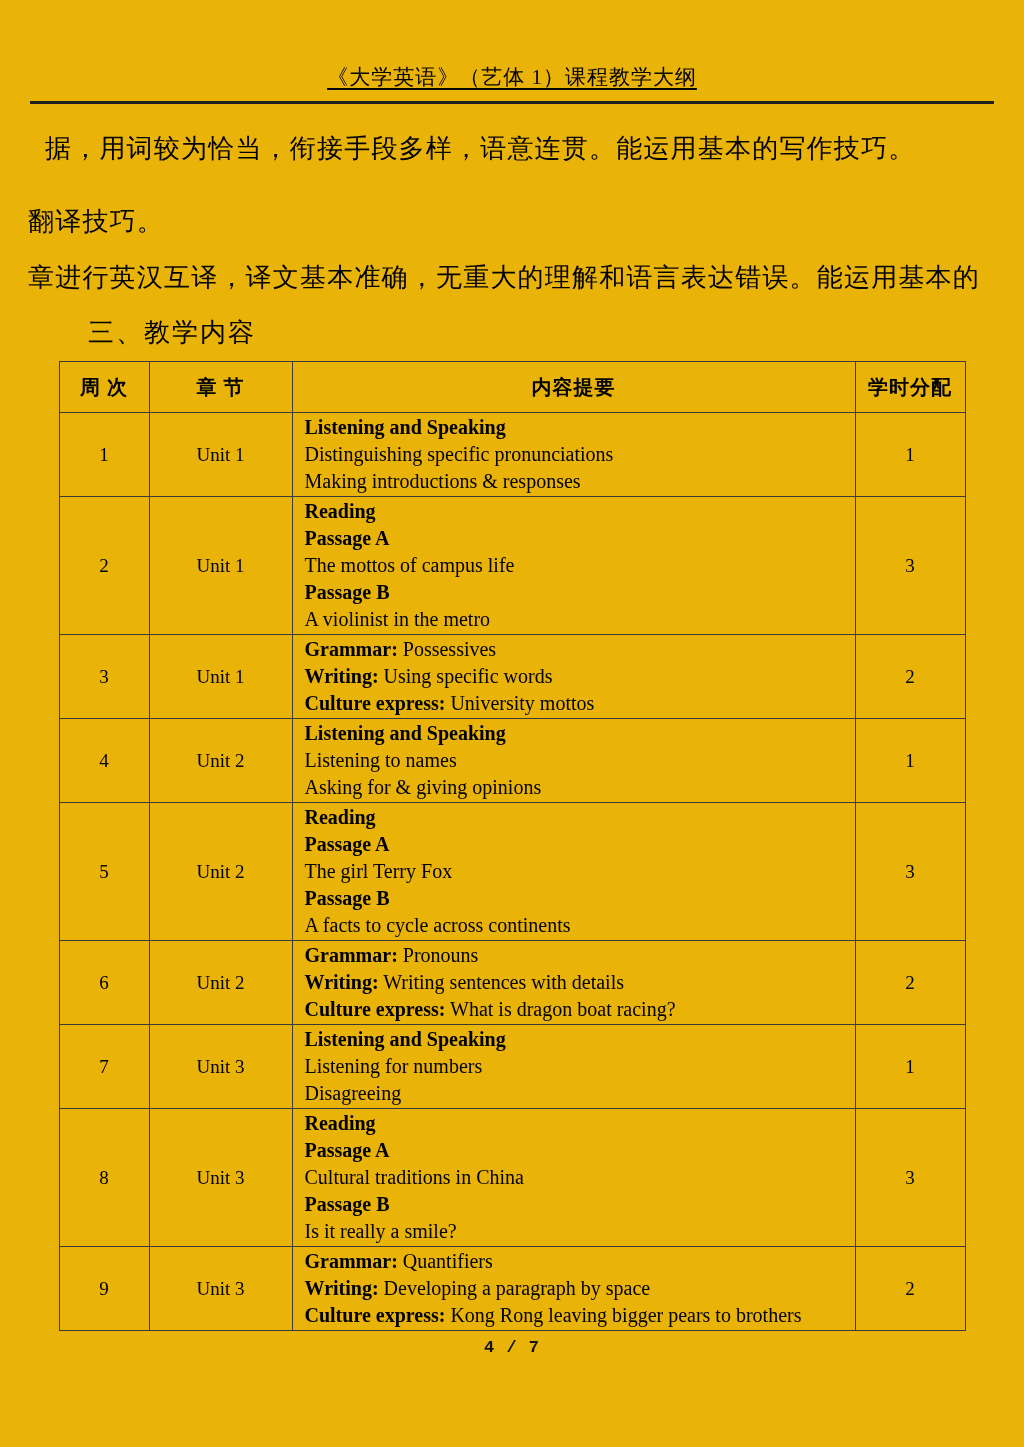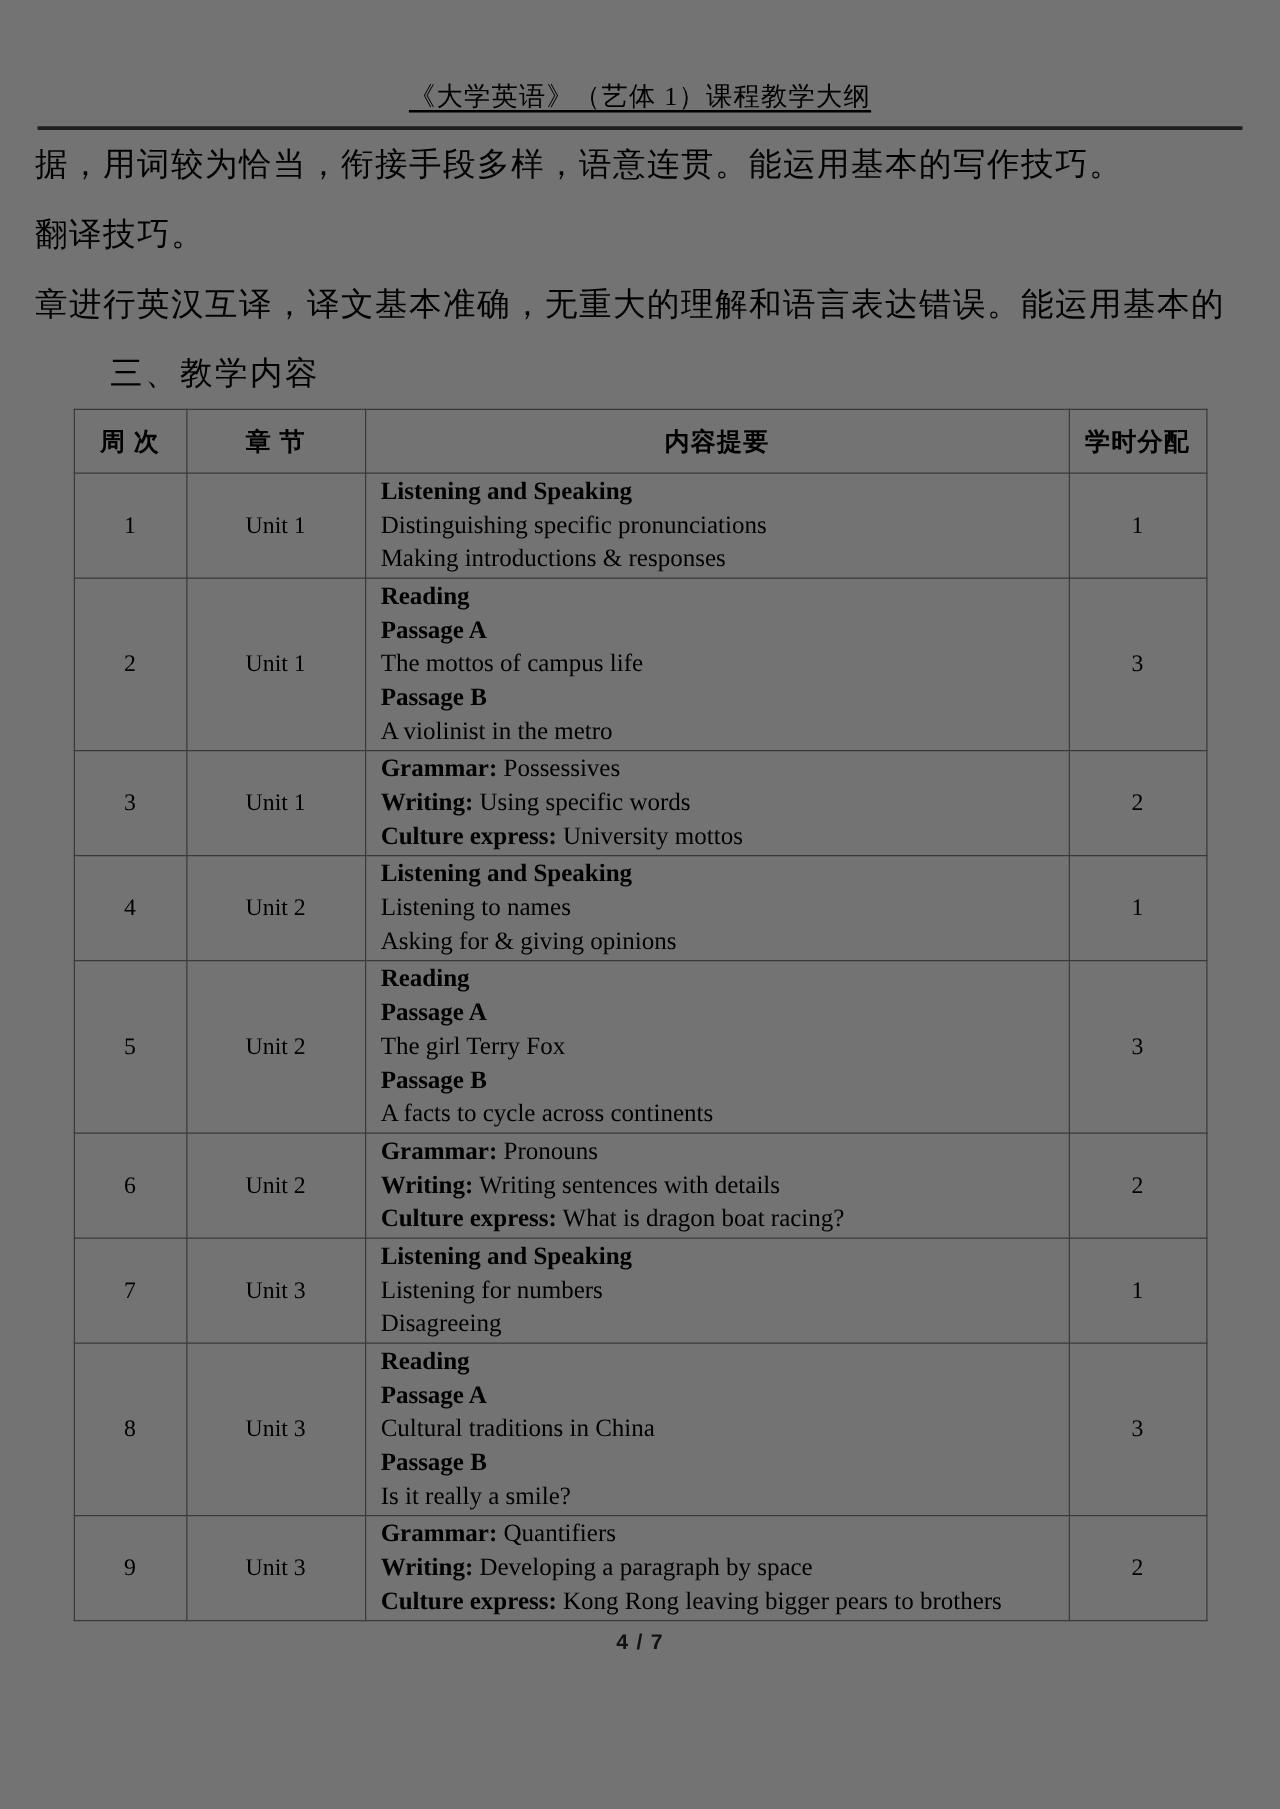--- a/index.html
+++ b/index.html
@@ -1,30 +1,30 @@
 <!DOCTYPE html>
 <html><head>
 <meta charset="utf-8">
 <style>
   html,body { margin:0; padding:0; background:#ffffff; }
   .page {
-    width:1024px; height:1447px; background:#737373; color:#000;
+    width:1024px; height:1447px; background:#eab308; color:#000;
     font-family:"Liberation Serif","DejaVu Serif",serif;
     box-sizing:border-box; padding:62px 28px 0 28px; position:relative;
     overflow:hidden;
   }
   .doc-title {
     text-align:center; font-size:21px; letter-spacing:1px; line-height:30px;
   }
   .doc-title span { text-decoration:underline; text-underline-offset:4px; }
   .header-rule {
     border:none; border-top:3px solid #1f1f1f; margin:9px 2px 0 2px;
   }
   .bodytext { font-size:26px; letter-spacing:1.2px; line-height:56px; }
-  .p-cont { margin:0; }
+  .p-cont { margin:17px; }
   .p-lines { margin:0; }
   .p-lines .pline { white-space:nowrap; }
   .p-lines .indent { text-indent:54px; }
   .section-heading {
     font-size:26px; font-weight:normal; letter-spacing:2px;
     margin:8px 0 0 60px; line-height:38px;
   }
   table.syllabus {
     border-collapse:collapse; margin:9px auto 0 auto;
     width:906px; table-layout:fixed;
@@ -38,21 +38,21 @@
   col.c-week  { width:90px; }
   col.c-unit  { width:143px; }
   col.c-cont  { width:563px; }
   col.c-hours { width:110px; }
   td.week, td.unit, td.hours { text-align:center; font-size:19px; }
   td.content { padding:1px 8px 1px 12px; font-size:20px; }
   .cl { line-height:27px; }
   .cl b { font-weight:bold; }
   .footer {
     text-align:center; margin-top:7px;
-    font-family:Liberation Sans, sans-serif;
+    font-family:Liberation Mono, monospace;
     font-size:17px; font-weight:bold; letter-spacing:1px; color:#111;
   }
 </style>
 </head>
 <body>
 
 <div class="page">
 
   <div class="doc-title">
     <span>《大学英语》（艺体 1）课程教学大纲</span>

